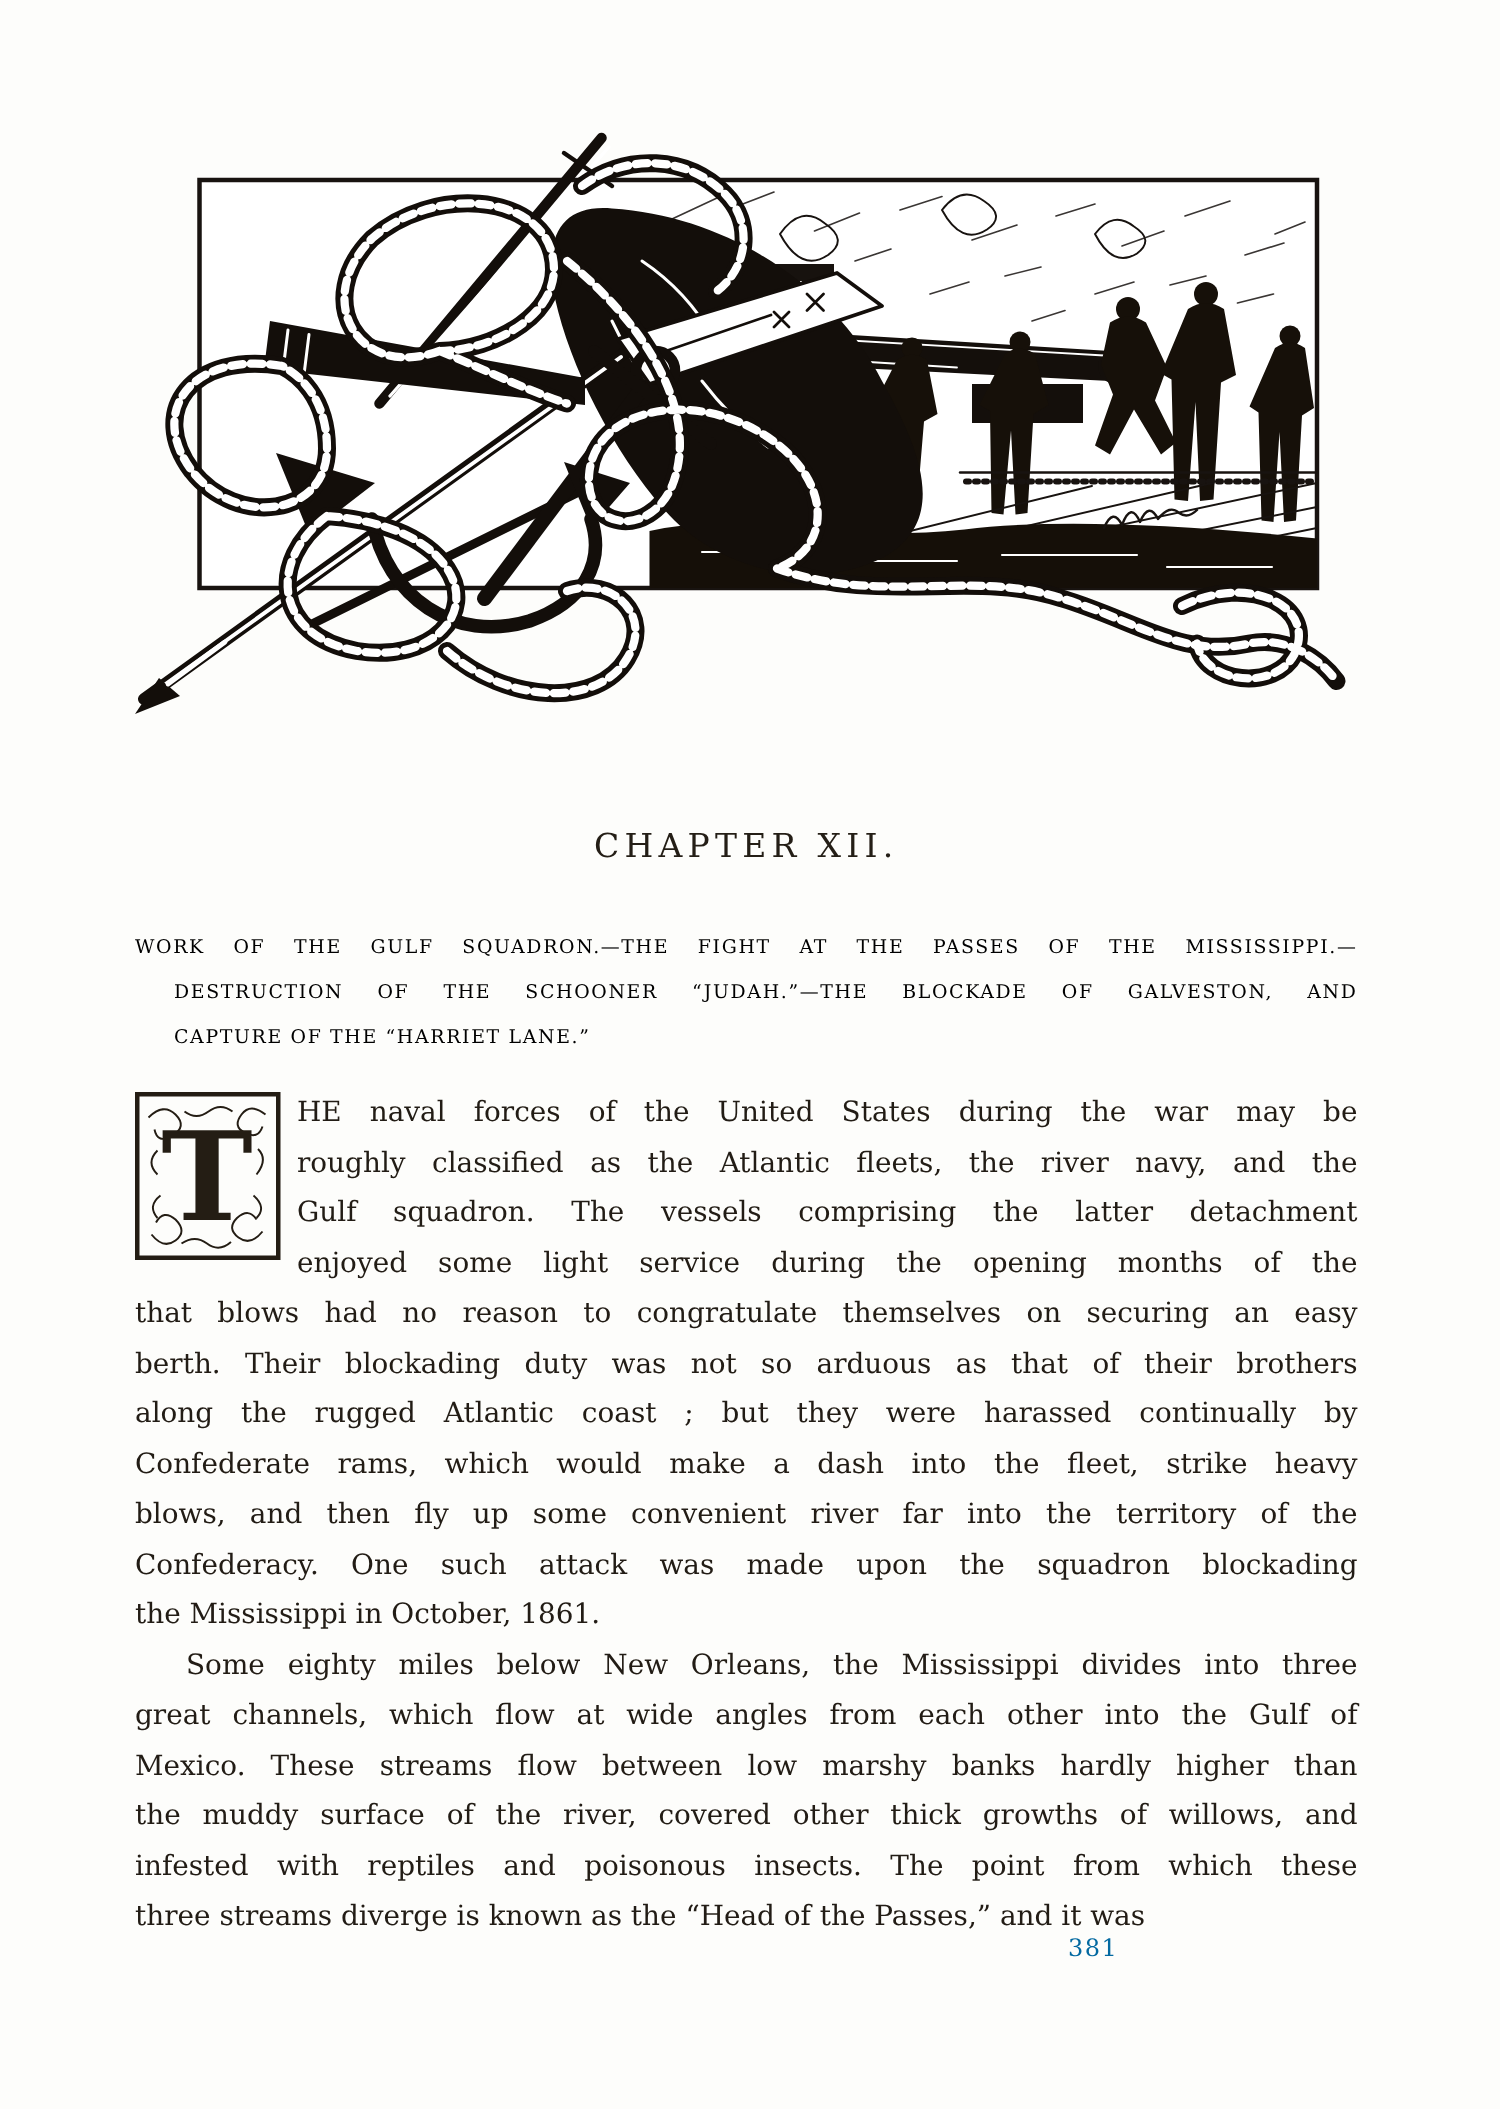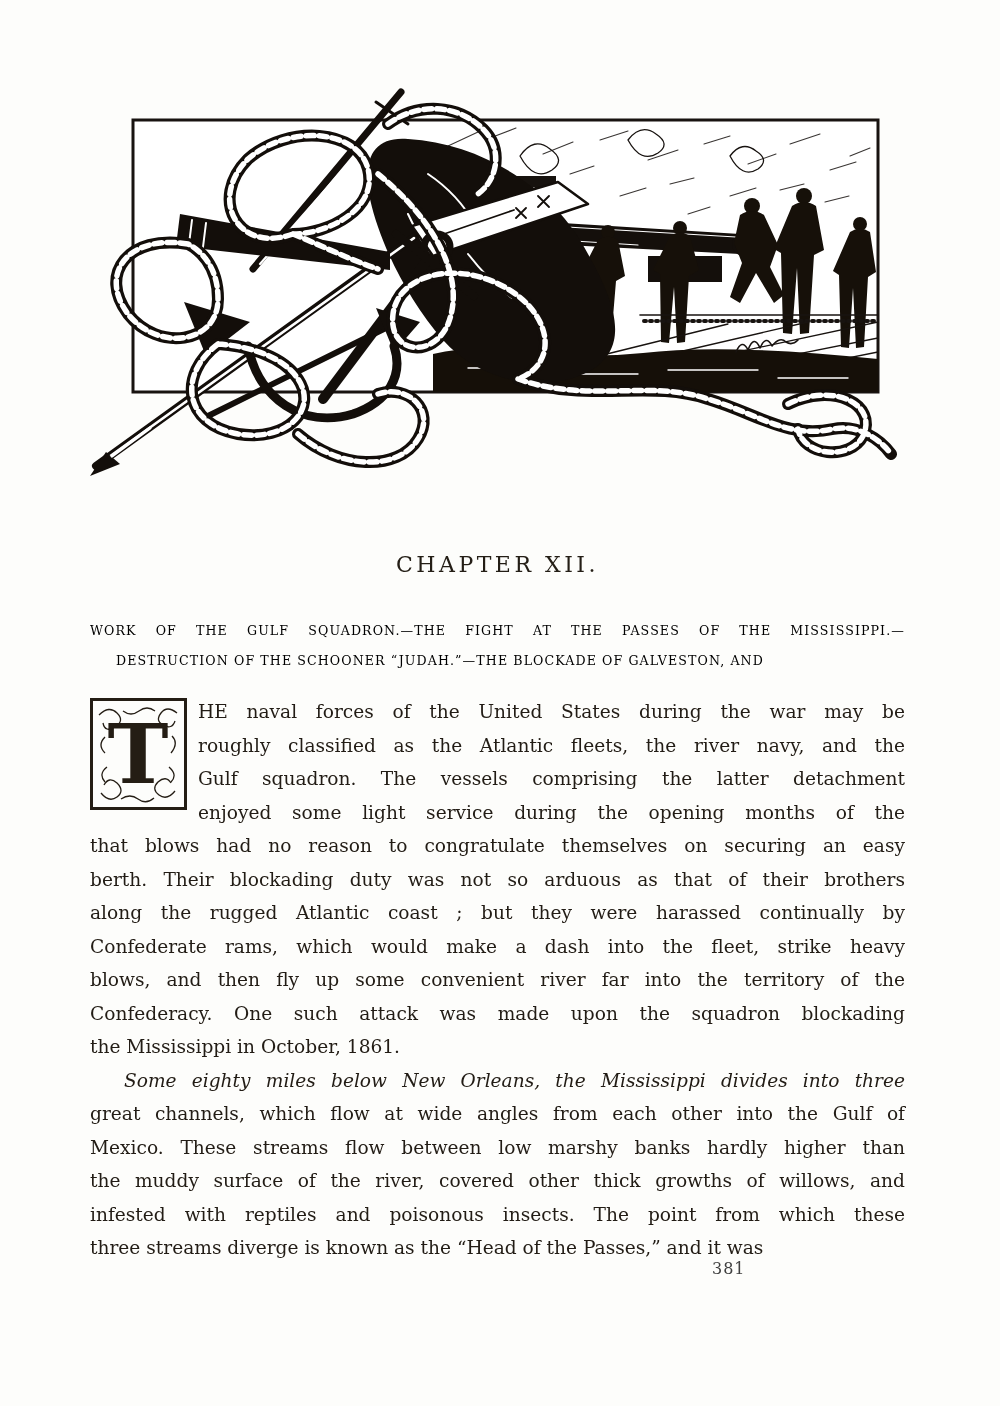--- a/index.html
+++ b/index.html
@@ -25,30 +25,30 @@
   .summary .jline:not(:first-child){padding-left:26px;}
   .summary .jline:last-child{text-align-last:left;}
 
   
   .body-text{font-size:18.6px;line-height:33.5px;color:#221c15;}
   .para{margin:0;}
   .para1{margin-top:19px;}
   .jline{text-align:justify;text-align-last:justify;white-space:nowrap;}
   .body-text .jline{white-space:normal;}
   .para .jline:last-child{text-align-last:left;}
-  .para2 .jline:first-child{text-indent:34px;font-style:italic;}
+  .para2 .jline:first-child{text-indent:34px;}
 
   
   .dropcap{
     float:left;width:97px;height:112px;box-sizing:border-box;
     border:3px solid #241d14;margin:3px 11px 14px 0;position:relative;background:#fdfdfb;
   }
   .dropcap svg{display:block;}
 
-  .page-number{margin:-6px 0 0 622px;font-size:16px;letter-spacing:1px;color:#404040;}
+  .page-number{margin:-6px 0 0 622px;font-size:16px;letter-spacing:1px;color:#0369a1;}
 
   .eng{stroke-linecap:round;stroke-linejoin:round;}
 </style>
 </head>
 <body>
 
 <div class="sheet">
 
   <div class="illustration">
     <svg width="812" height="392" viewBox="0 0 812 392" xmlns="http://www.w3.org/2000/svg">
@@ -155,20 +155,21 @@
       </g>
     </svg>
   </div>
 
   <div class="chapter-heading">CHAPTER XII.</div>
 
   <div class="summary">
 
   <div class="jline">WORK OF THE GULF SQUADRON.—THE FIGHT AT THE PASSES OF THE MISSISSIPPI.—</div>
       <div class="jline">DESTRUCTION OF THE SCHOONER “JUDAH.”—THE BLOCKADE OF GALVESTON, AND</div>
+      <div class="jline">CAPTURE OF THE “HARRIET LANE.”</div>
     </div>
 
   <div class="body-text para para1">
     <div class="dropcap">
       <svg width="91" height="106" viewBox="0 0 91 106" xmlns="http://www.w3.org/2000/svg">
         <g fill="none" stroke="#241d14" stroke-width="1.3">
           <path d="M6,14 q10,-10 18,-2 q8,8 -2,14 q-10,6 -12,-4"></path>
           <path d="M84,12 q-10,-8 -16,0 q-6,8 2,12 q9,5 12,-4"></path>
           <path d="M8,92 q8,10 16,4 q8,-6 0,-14 q-8,-7 -13,2"></path>
           <path d="M82,90 q-8,10 -16,4 q-8,-6 -1,-13 q8,-7 13,1"></path>

